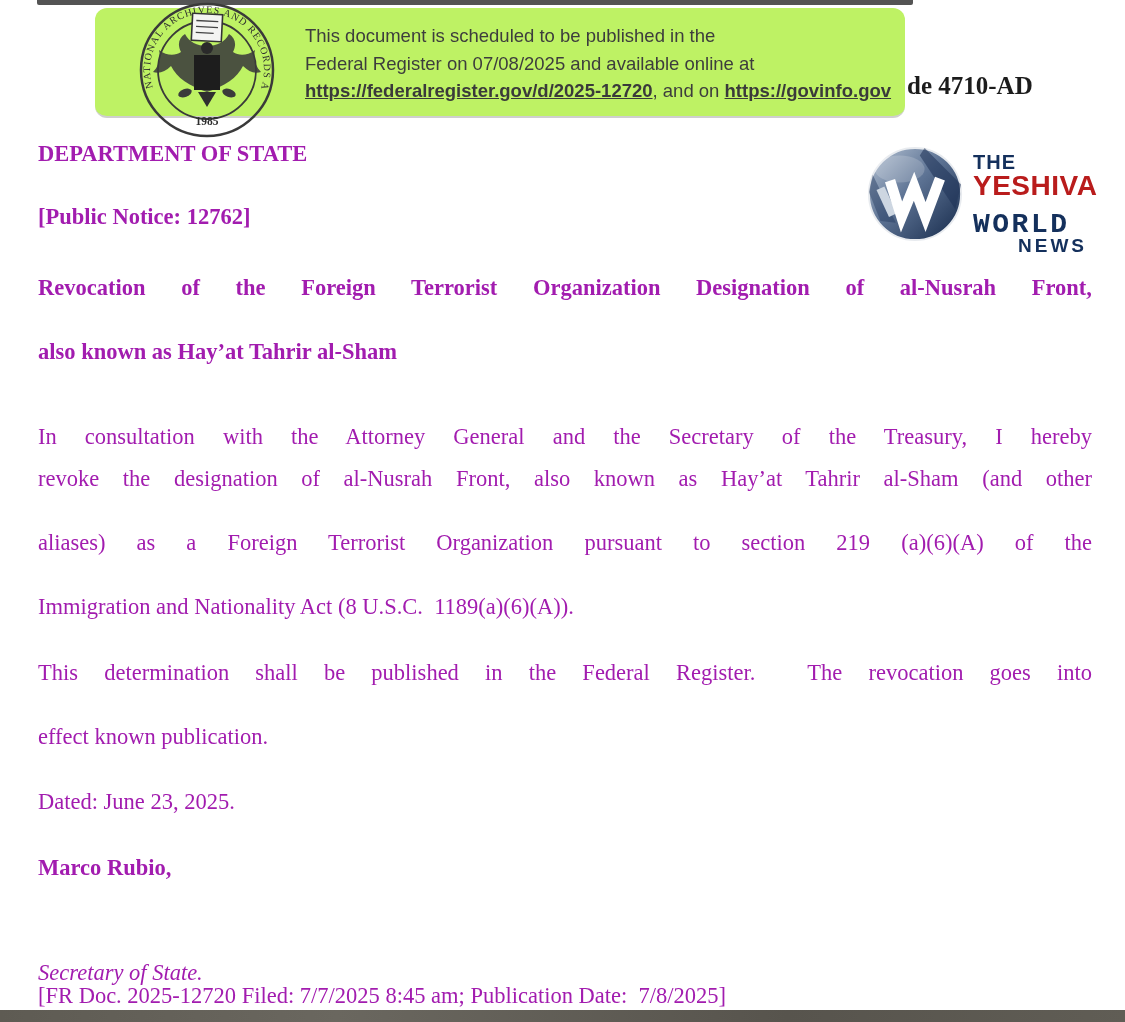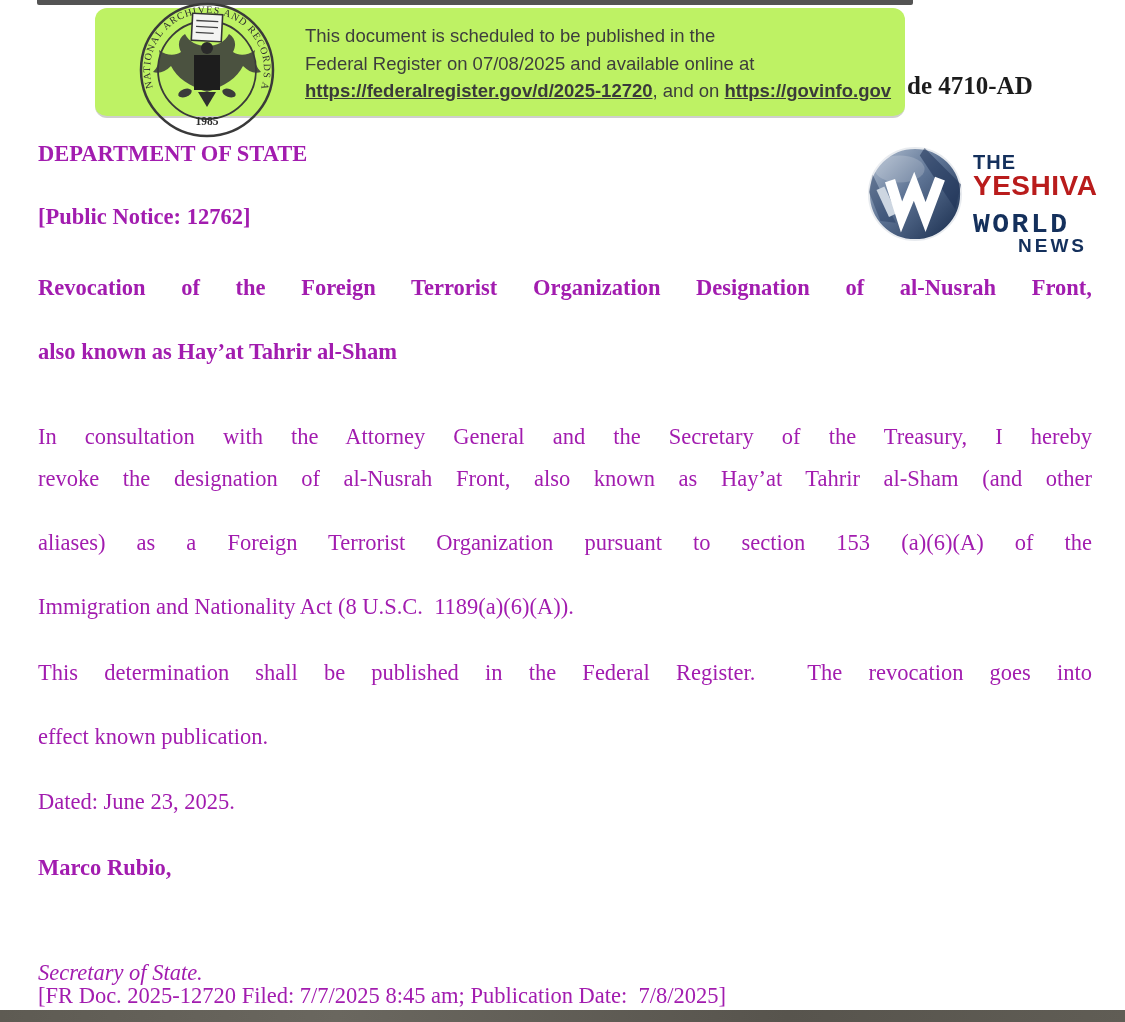--- a/index.html
+++ b/index.html
@@ -115,21 +115,21 @@
   </div>
 
   <div class="dline b" style="top:141px">DEPARTMENT OF STATE</div>
   <div class="dline b" style="top:204px">[Public Notice: 12762]</div>
 
   <div class="dline b just" style="top:275px">Revocation of the Foreign Terrorist Organization Designation of al-Nusrah Front,</div>
   <div class="dline b" style="top:339px">also known as Hay’at Tahrir al-Sham</div>
 
   <div class="dline just" style="top:424px">In consultation with the Attorney General and the Secretary of the Treasury, I hereby</div>
   <div class="dline just" style="top:466px">revoke the designation of al-Nusrah Front, also known as Hay’at Tahrir al-Sham (and other</div>
-  <div class="dline just" style="top:530px">aliases) as a Foreign Terrorist Organization pursuant to section 153 (a)(6)(A) of the</div>
+  <div class="dline just" style="top:530px">aliases) as a Foreign Terrorist Organization pursuant to section 219 (a)(6)(A) of the</div>
   <div class="dline" style="top:594px">Immigration and Nationality Act (8 U.S.C.&nbsp; 1189(a)(6)(A)).</div>
 
   <div class="dline just" style="top:660px">This determination shall be published in the Federal Register.&nbsp; The revocation goes into</div>
   <div class="dline" style="top:724px">effect known publication.</div>
 
   <div class="dline" style="top:789px">Dated: June 23, 2025.</div>
   <div class="dline b" style="top:855px">Marco Rubio,</div>
   <div class="dline i" style="top:920px">Secretary of State.</div>
   <div class="dline" style="top:983px">[FR Doc. 2025-12720 Filed: 7/7/2025 8:45 am; Publication Date:&nbsp; 7/8/2025]</div>
 

